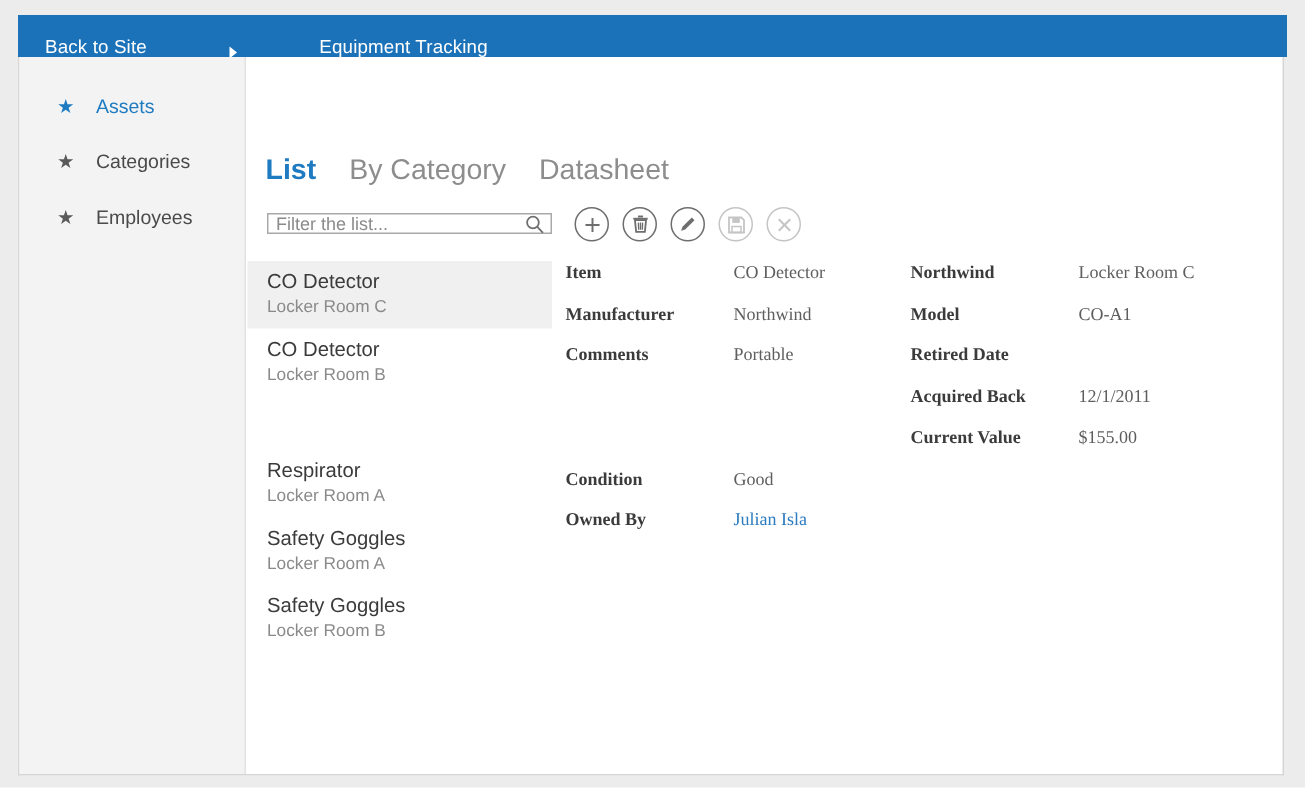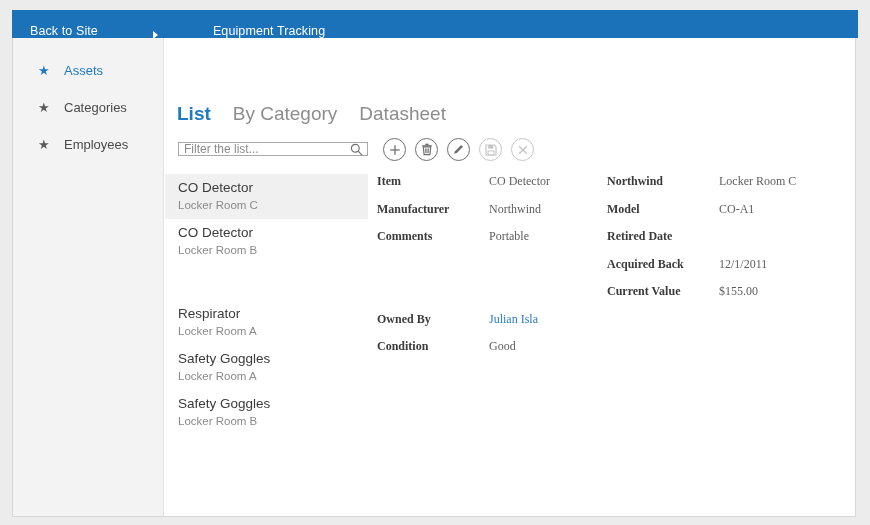--- a/index.html
+++ b/index.html
@@ -351,27 +351,27 @@
         <span class="f-label">Manufacturer</span>
         <span class="f-value">Northwind</span>
       </div>
       <div class="field-row">
         <span class="f-label">Comments</span>
         <span class="f-value">Portable</span>
       </div>
       <div class="f-spacer"></div>
       <div class="f-spacer"></div>
       <div class="field-row">
+        <span class="f-label">Condition</span>
+        <span class="f-value">Good</span>
+      </div>
+      <div class="field-row">
         <span class="f-label">Owned By</span>
         <span class="f-value link">Julian Isla</span>
       </div>
-      <div class="field-row">
-        <span class="f-label">Condition</span>
-        <span class="f-value">Good</span>
-      </div>
     </div>
 
     <div class="col right">
       <div class="field-row">
         <span class="f-label">Northwind</span>
         <span class="f-value">Locker Room C</span>
       </div>
       <div class="field-row">
         <span class="f-label">Model</span>
         <span class="f-value">CO-A1</span>

